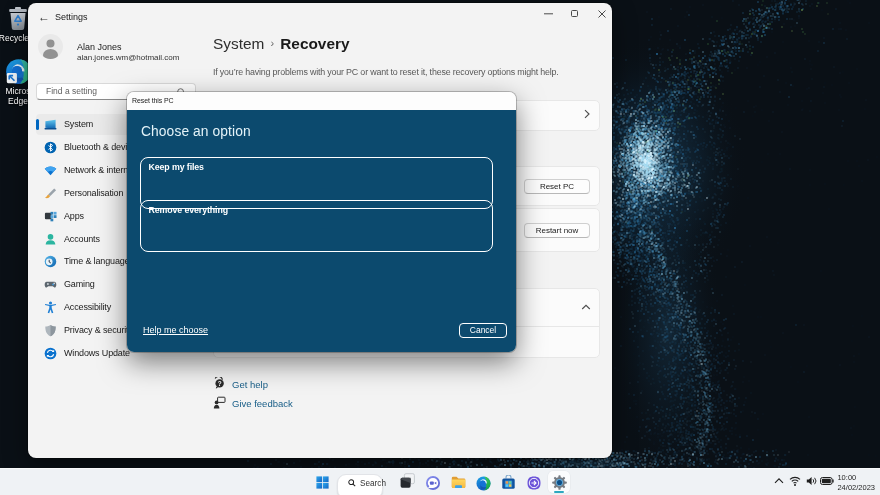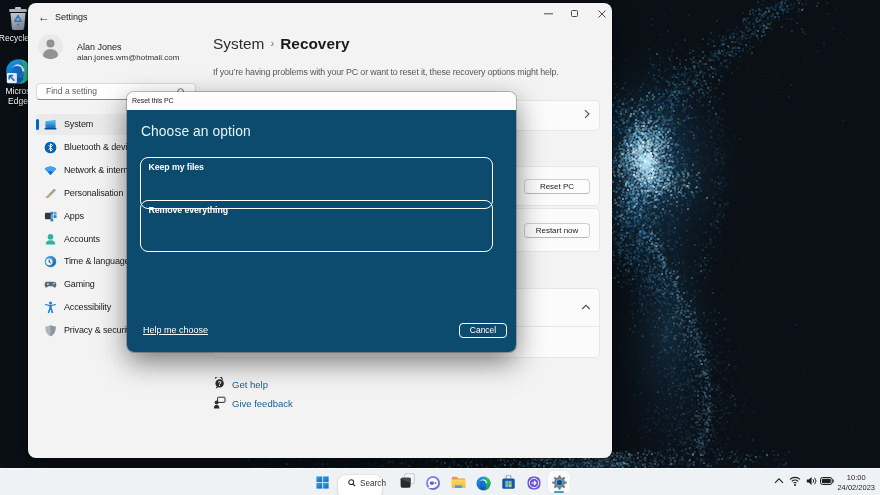--- a/index.html
+++ b/index.html
@@ -37,21 +37,21 @@
 .opt{position:absolute;left:13px;width:353px;height:52px;border:1.5px solid #fff;border-radius:8px;color:#fff}
 .opt b{position:absolute;left:7.5px;top:3.5px;font-size:8.8px;letter-spacing:-0.1px}
 .opt span{position:absolute;left:7.5px;top:14px;font-size:8.8px;letter-spacing:-0.08px}
 #helpme{position:absolute;left:16px;top:215px;font-size:9px;color:#fff;text-decoration:underline}
 #cancel{position:absolute;left:332px;top:213px;width:48px;height:15px;border:1.5px solid #fff;border-radius:4px;font-size:8.5px;text-align:center;line-height:13px;color:#fff}
 
 #tb{position:absolute;left:0;top:468px;width:880px;height:27px;background:#eff2f5;border-top:1px solid rgba(255,255,255,.6)}
 #pill{position:absolute;left:337px;top:4.5px;width:46px;height:25px;background:#fff;border:1px solid #e2e4e8;border-radius:9px;box-shadow:0 1px 1.5px rgba(0,0,0,.12);font-size:8px;color:#3a3a3a;line-height:15px}
 #tray{position:absolute;right:0;top:0;height:27px}
 .trayic{position:absolute;top:7px;color:#1f1f1f}
-#clock{position:absolute;right:5px;top:3.5px;text-align:center;font-size:7.5px;color:#1f1f1f;line-height:10px}
+#clock{position:absolute;right:5px;top:3.5px;text-align:left;font-size:7.5px;color:#1f1f1f;line-height:10px}
 </style></head>
 <body>
 <svg width="880" height="495" viewBox="0 0 880 495" style="position:absolute;left:0;top:0">
     <rect width="880" height="495" fill="#0a1016"></rect>
     <radialGradient id="g1" cx="0.5" cy="0.5" r="0.5">
       <stop offset="0" stop-color="#2a6187" stop-opacity="0.5"></stop>
       <stop offset="0.55" stop-color="#17405f" stop-opacity="0.22"></stop>
       <stop offset="1" stop-color="#0a1016" stop-opacity="0"></stop>
     </radialGradient>
     <ellipse cx="652" cy="168" rx="95" ry="130" fill="url(#g1)"></ellipse>
@@ -304,20 +304,29 @@
         </svg></span>
       <span class="lb">Accessibility</span>
     </div>
 <div class="nav" style="top:317px">
       <span class="ic"><svg width="13" height="13" viewBox="0 0 14 14">
           <path d="M7 1 C9 2.2 11 2.6 12.6 2.6 C12.6 8 11 11.5 7 13.2 C3 11.5 1.4 8 1.4 2.6 C3 2.6 5 2.2 7 1 Z" fill="#aeb6bd"></path>
           <path d="M7 1 C9 2.2 11 2.6 12.6 2.6 C12.6 8 11 11.5 7 13.2 Z" fill="#8d969e"></path>
         </svg></span>
       <span class="lb">Privacy &amp; security</span>
     </div>
+<div class="nav" style="top:340px">
+      <span class="ic"><svg width="13" height="13" viewBox="0 0 14 14">
+          <circle cx="7" cy="7" r="6.3" fill="#0b72ce"></circle>
+          <path d="M3.6 6.2 A3.6 3.6 0 0 1 10 5 M10.4 7.8 A3.6 3.6 0 0 1 4 9" fill="none" stroke="#fff" stroke-width="1.2"></path>
+          <path d="M10.9 2.9 L10.9 5.5 L8.3 5.5 Z" fill="#fff"></path>
+          <path d="M3.1 11.1 L3.1 8.5 L5.7 8.5 Z" fill="#fff"></path>
+        </svg></span>
+      <span class="lb">Windows Update</span>
+    </div>
   <div id="bc"><span style="font-weight:400;color:#2e2e2e">System</span><span style="color:#6a6a6a;font-size:11px;position:relative;top:-2px"> &nbsp;›&nbsp; </span><b>Recovery</b></div>
   <div id="sub">If you’re having problems with your PC or want to reset it, these recovery options might help.</div>
   <div class="card" style="top:97px;height:31px"></div>
   <svg class="abs" style="left:556px;top:106px" width="6" height="10">
       <path d="M1 1.2 L5 5 L1 8.8" fill="none" stroke="#4f4f4f" stroke-width="1.15"></path>
     </svg>
   <div class="card" style="top:163px;height:40px"></div>
   <div class="btn" style="left:496px;top:175.5px;width:66px;height:15.5px;line-height:14.5px">Reset PC</div>
   <div class="card" style="top:205px;height:44px"></div>
   <div class="btn" style="left:496px;top:219.5px;width:66px;height:15.5px;line-height:14.5px">Restart now</div>

